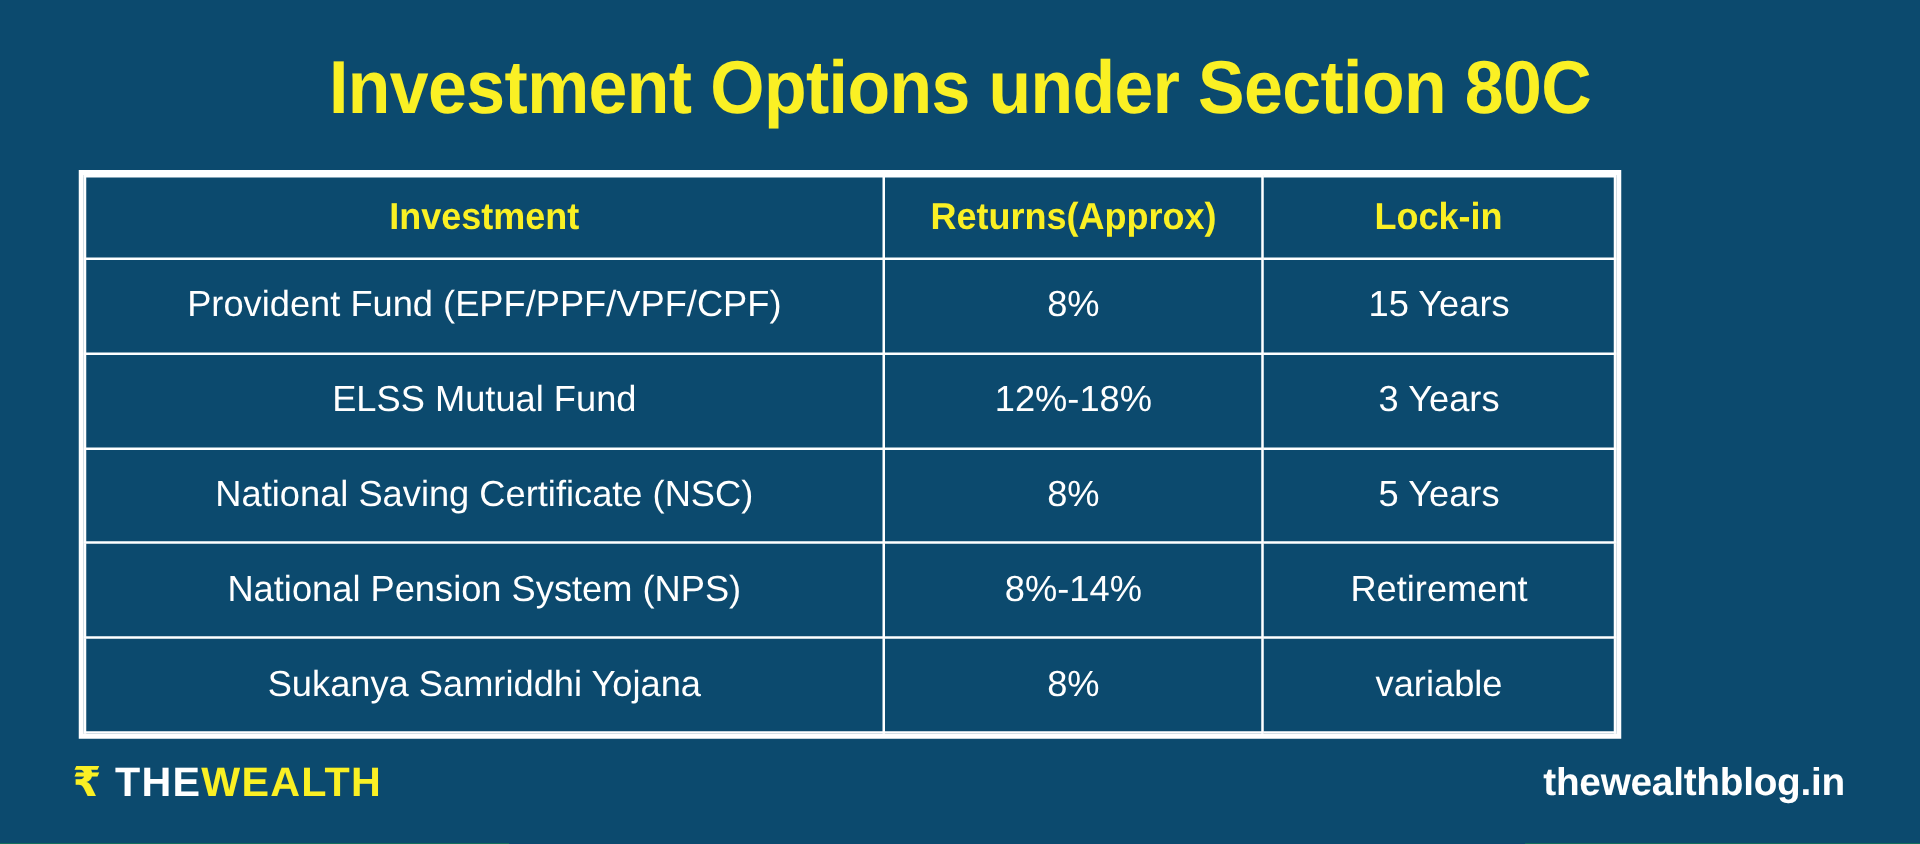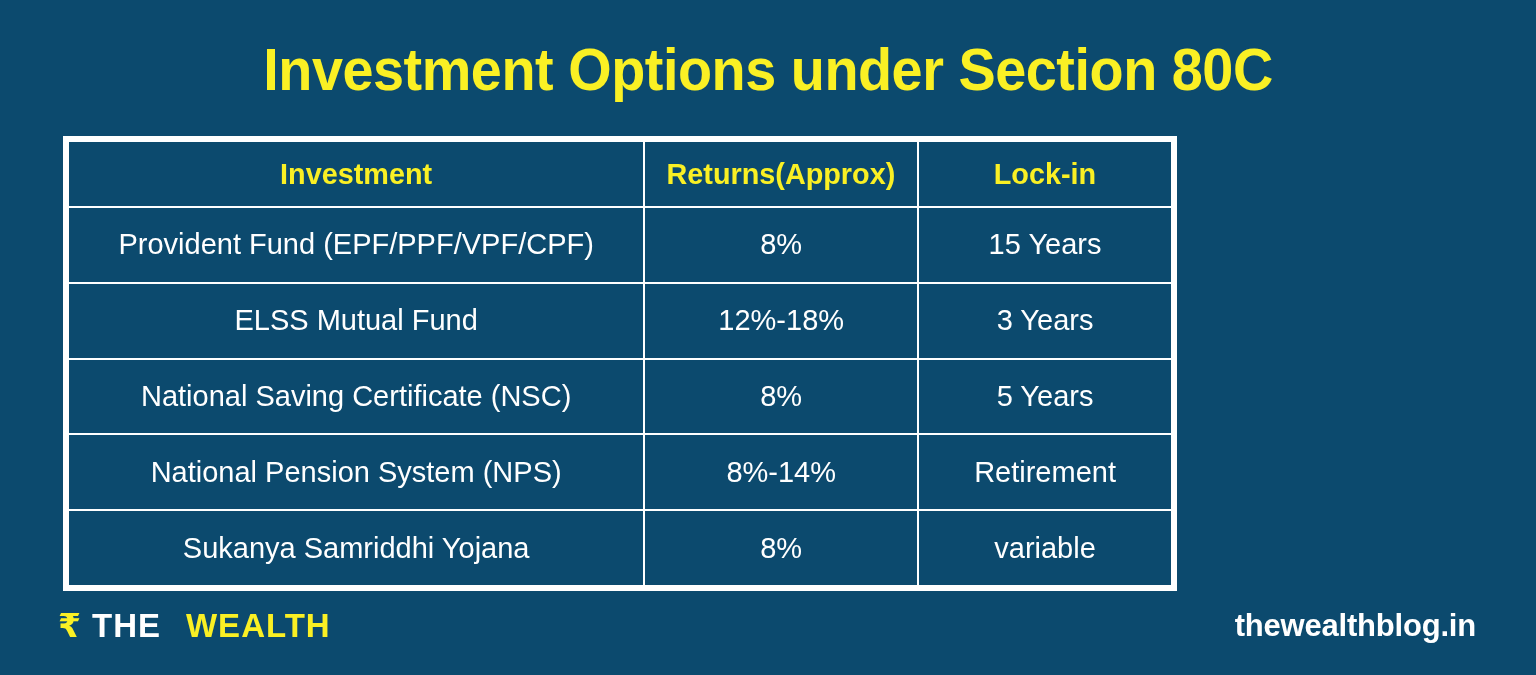--- a/index.html
+++ b/index.html
@@ -38,21 +38,21 @@
     transform: scaleX(0.93);
     transform-origin: center center;
     white-space: nowrap;
   }
 
   
   .table-wrap {
     position: absolute;
     left: 63px;
     top: 136px;
-    width: 1114px;
+    width: 1234px;
     height: 455px;
     border: 4px solid #ffffff;
     box-sizing: border-box;
   }
   table.data-table {
     width: 100%;
     height: 100%;
     border-collapse: collapse;
     table-layout: fixed;
   }
@@ -119,21 +119,21 @@
     color: #faf024;
     font-size: 33px;
     font-weight: bold;
     font-family: "DejaVu Sans", sans-serif;
   }
   .brand .word-the,
   .brand .word-blog { color: #ffffff; }
   .brand .word-wealth { color: #faf024; }
   .brand-words {
     display: inline-flex;
-    gap: 25px;
+    gap: 0;
   }
   .site-url {
     position: absolute;
     right: 60px;
     top: 0;
     color: #ffffff;
     font-weight: bold;
     font-size: 31px;
     line-height: 42px;
     letter-spacing: -0.2px;

